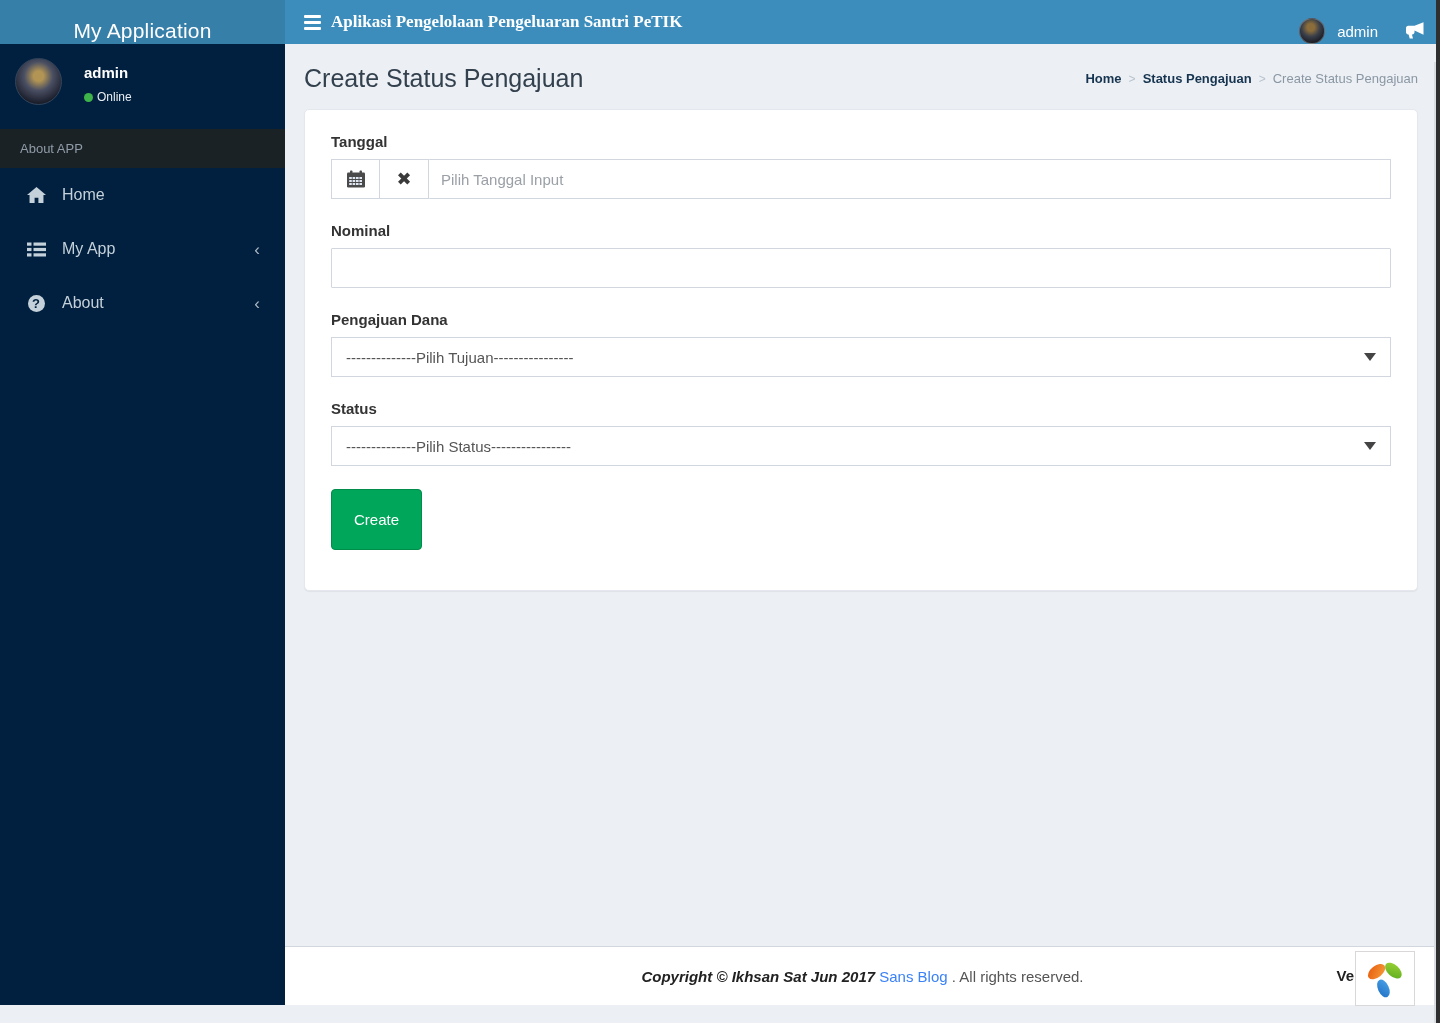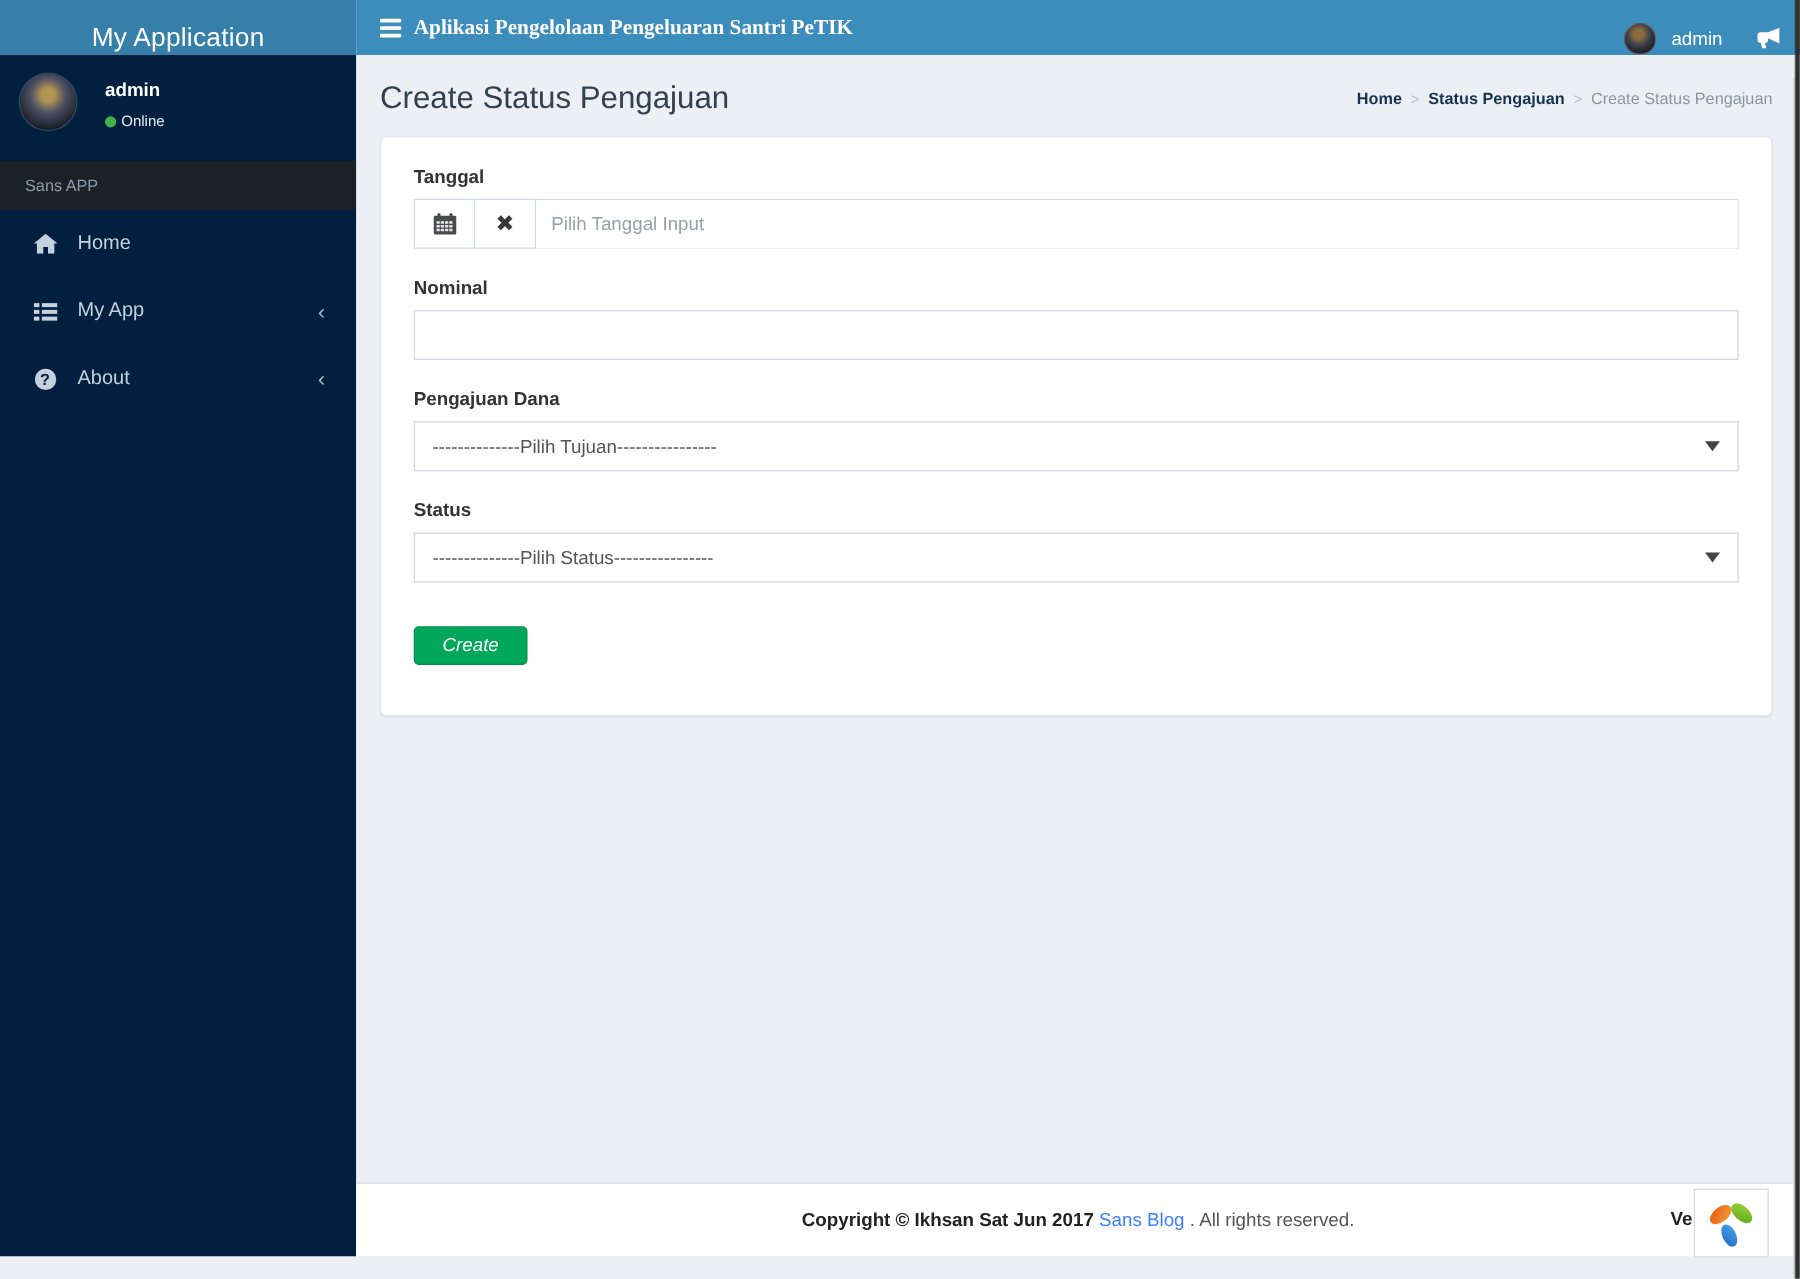--- a/index.html
+++ b/index.html
@@ -76,28 +76,28 @@
                 align-items:center; justify-content:center; cursor:pointer; }
   .igroup-btn + .igroup-btn { border-left:none; }
   .input-group .text-input { border-left:none; flex:1; }
 
   .select-fake { height:40px; border:1px solid #d2d6de; background:#fff; display:flex; align-items:center;
                  padding:0 14px; font-size:15px; color:#555; cursor:pointer; position:relative; }
   .select-fake .caret { position:absolute; right:14px; top:15px; width:0; height:0;
                  border-left:6px solid transparent; border-right:6px solid transparent; border-top:8px solid #444; }
 
   .btn-create { background:#00a65a; border:1px solid #008d4c; color:#fff; font-size:15px;
-                padding:6px 22px; border-radius:4px; cursor:pointer; margin-top:12px; font-family:inherit;font-style:italic; }
+                padding:21px 22px; border-radius:4px; cursor:pointer; margin-top:0; font-family:inherit; }
 
   .content-spacer { flex:1; }
 
   
   .footer { height:59px; background:#fff; border-top:1px solid #d2d6de; position:relative;
             display:flex; align-items:center; justify-content:center; font-size:15px; color:#444; }
-  .footer .c-bold { font-weight:bold; color:#222; }
+  .footer .c-bold { font-weight:bold; color:#222;font-style:italic; }
   .footer .c-link { font-weight:normal; color:#3b82f6; cursor:pointer; }
   .footer .c-rest { color:#555;margin-top:46px; }
   .footer-version { position:absolute; right:86px; top:20px; font-weight:bold; color:#222; font-size:15px; }
   .logo-box { position:absolute; right:25px; top:4px; width:60px; height:55px; background:#fff;
               border:1px solid #d8d8d8; display:flex; align-items:center; justify-content:center; }
 
   .scroll-strip { position:fixed; right:0; top:0; width:4px; height:1023px; background:#2f2f2f; z-index:90; }
   .scroll-track { position:fixed; right:4px; top:62px; width:2px; height:961px; background:#d9dde2; z-index:89; }
 
   .cal-icon { width:20px; height:18px; }
@@ -136,21 +136,21 @@
       <div class="user-info">
         <div class="user-name">admin</div>
         <div class="user-status">
           <span class="dot"></span>
           <span>Online</span>
         </div>
       </div>
     </div>
 
 
-    <div class="menu-section">Sans APP</div>
+    <div class="menu-section">About APP</div>
 
     <ul class="menu">
       <li>
         <span class="mi">
           <svg width="19" height="16" viewBox="0 0 18 15">
             <path fill="#c4d1da" d="M9 0 L18 7.4 L15.6 7.4 L15.6 15 L10.8 15 L10.8 10 L7.2 10 L7.2 15 L2.4 15 L2.4 7.4 L0 7.4 Z"></path>
           </svg>
         </span>
         <span class="lbl">Home</span>
       </li>

